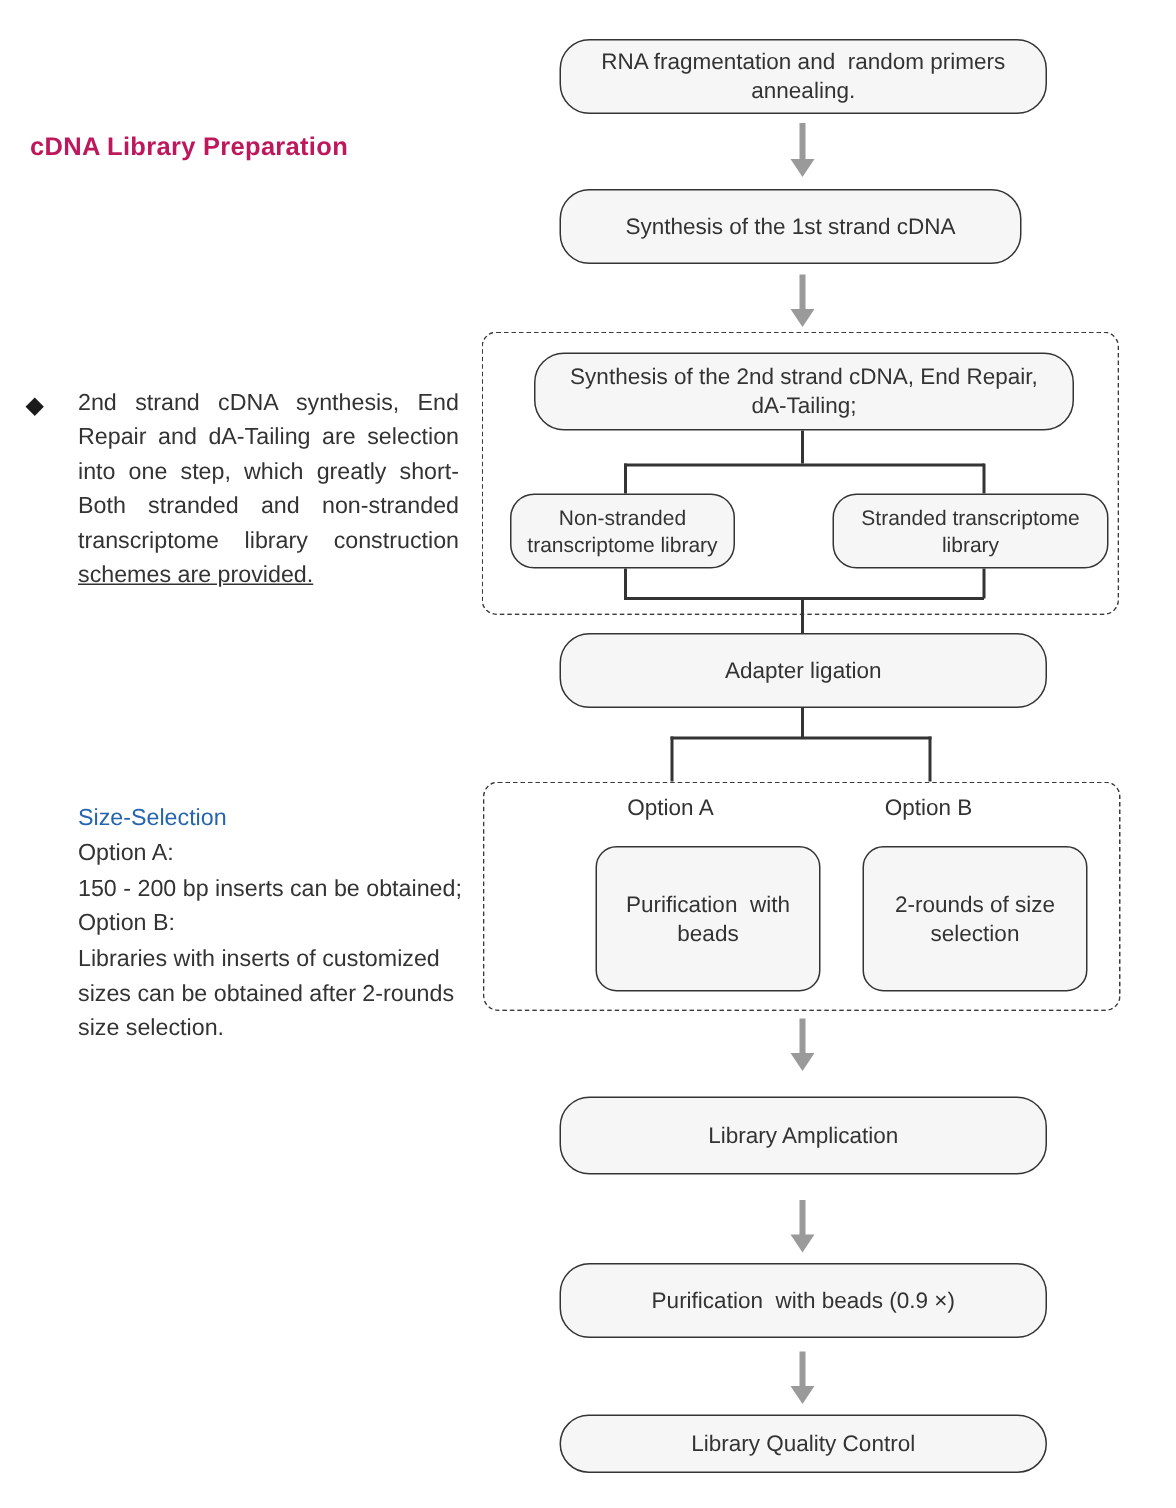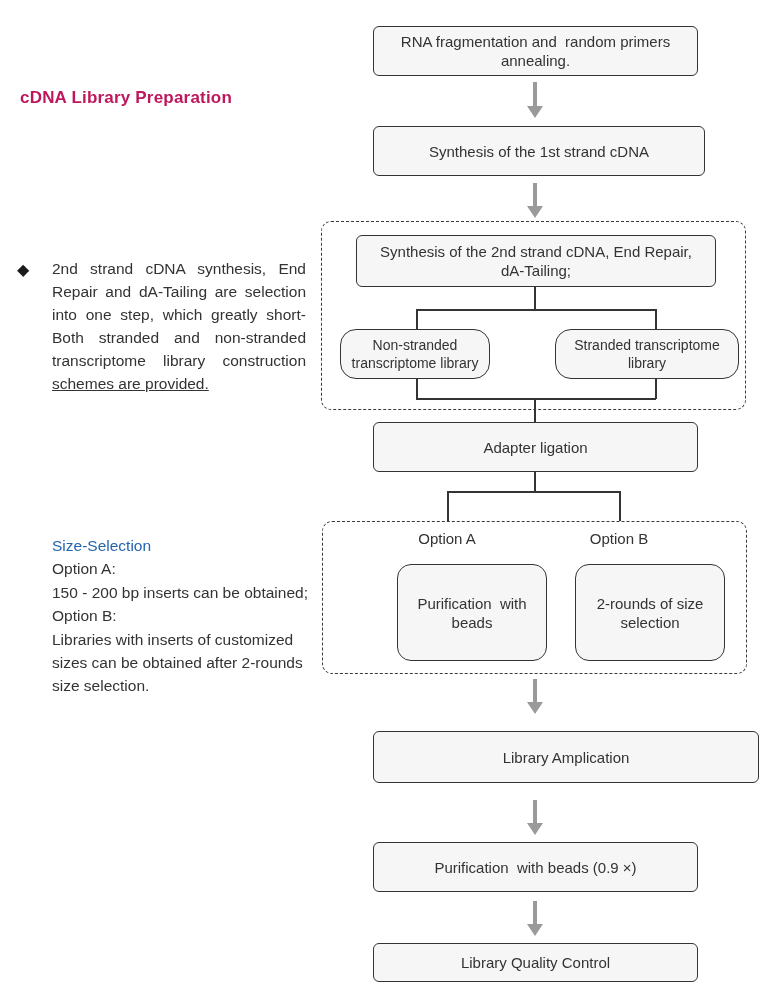--- a/index.html
+++ b/index.html
@@ -9,21 +9,21 @@
     --arrow-gray:#9a9a9a;
     --text:#333333;
   }
   html,body{margin:0;padding:0;background:#ffffff;}
   .canvas{
     position:relative;width:784px;height:1005px;background:#ffffff;
     font-family:"Liberation Sans",sans-serif;color:var(--text);overflow:hidden;
   }
   .node{
     position:absolute;background:var(--node-fill);
-    border:1.6px solid var(--node-border);border-radius:6px;
+    border:1.6px solid var(--node-border);border-radius:20px;
     display:flex;align-items:center;justify-content:center;
     text-align:center;font-size:15px;line-height:19px;color:var(--text);
     box-sizing:border-box;
   }
   .node .ln{display:block;white-space:pre;}
   .node.small{border-radius:16px;font-size:14px;line-height:18px;align-items:center;}
   .node.tall{border-radius:14px;margin-left:25px;}
   .dashed{
     position:absolute;border:1.6px dashed #3a3a3a;border-radius:10px;
     box-sizing:border-box;background:transparent;
@@ -90,21 +90,21 @@
   <div class="dashed" style="left:321px;top:221px;width:425px;height:189px"></div>
   <div class="dashed" style="left:322px;top:521px;width:425px;height:153px"></div>
 
   <div class="node" style="left:373px;top:26px;width:325px;height:50px">
     <div>
       <span class="ln">RNA fragmentation and  random primers</span>
       <span class="ln">annealing.</span>
     </div>
   </div>
 
-  <div class="node" style="left:373px;top:126px;width:332px;height:50px">
+  <div class="node" style="left:373px;top:126px;width:308px;height:50px">
     <div>
       <span class="ln">Synthesis of the 1st strand cDNA</span>
     </div>
   </div>
 
   <div class="node" style="left:356px;top:235px;width:360px;height:52px">
     <div>
       <span class="ln">Synthesis of the 2nd strand cDNA, End Repair,</span>
       <span class="ln">dA-Tailing;</span>
     </div>
@@ -140,21 +140,21 @@
     </div>
   </div>
 
   <div class="node tall" style="left:550px;top:564px;width:150px;height:97px">
     <div>
       <span class="ln">2-rounds of size</span>
       <span class="ln">selection</span>
     </div>
   </div>
 
-  <div class="node" style="left:373px;top:731px;width:386px;height:52px">
+  <div class="node" style="left:373px;top:731px;width:325px;height:52px">
     <div>
       <span class="ln">Library Amplication</span>
     </div>
   </div>
 
   <div class="node" style="left:373px;top:842px;width:325px;height:50px">
     <div>
       <span class="ln">Purification  with beads (0.9 ×)</span>
     </div>
   </div>

